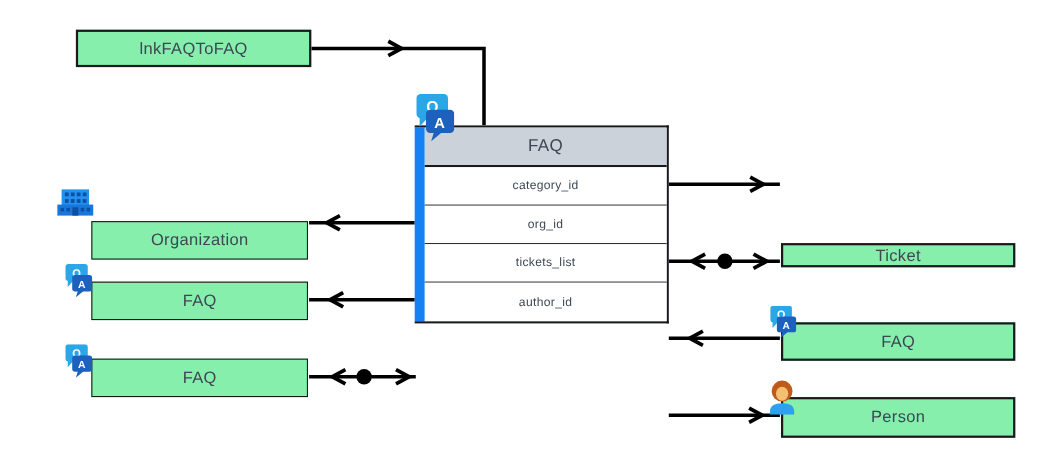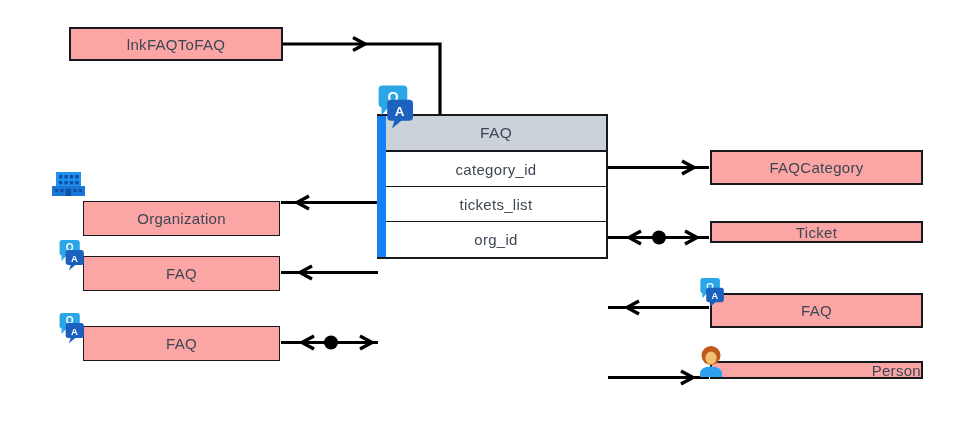--- a/index.html
+++ b/index.html
@@ -6,46 +6,46 @@
   .canvas{
     position:relative;width:958px;height:427px;background:#ffffff;overflow:hidden;
     font-family:"Liberation Sans","DejaVu Sans",sans-serif;color:#3d4753;
   }
   svg.connectors{position:absolute;left:0;top:0;z-index:1;}
   .conn{stroke:#000;stroke-width:3.2;fill:none;}
   .chev{stroke:#000;stroke-width:3.4;fill:none;stroke-linejoin:miter;}
   .dot{fill:#000;}
 
   .ebox{
-    position:absolute;box-sizing:border-box;background:#fca5a5;border:2px solid #17191c;
+    position:absolute;box-sizing:border-box;background:#86efac;border:2px solid #17191c;
     display:flex;align-items:center;justify-content:center;z-index:2;
     font-size:15px;letter-spacing:.3px;
   }
   .link-box{left:69px;top:27px;width:214px;height:34px;}
   .box-org {left:83px;top:201px;width:197px;height:35px;border-width:1.5px;}
   .box-faq1{left:83px;top:256px;width:197px;height:35px;border-width:1.5px;}
   .box-faq2{left:83px;top:326px;width:197px;height:35px;border-width:1.5px;}
   .box-faqcat{left:710px;top:150px;width:213px;height:35px;}
   .box-ticket{left:710px;top:221px;width:213px;height:22px;text-align:center;}
   .box-faqr{left:710px;top:293px;width:213px;height:35px;}
-  .box-person{left:710px;top:361px;width:213px;height:18px;justify-content:flex-end;}
+  .box-person{left:710px;top:361px;width:213px;height:37px;}
 
   .etable{
     position:absolute;left:377px;top:114px;width:231px;box-sizing:border-box;
     border:2px solid #17191c;border-left:none;background:#fff;z-index:2;
   }
   .accent-bar{position:absolute;left:0;top:0;bottom:0;width:9px;background:#1681f2;z-index:3;}
   .thead{
     box-sizing:border-box;height:36px;margin-left:9px;background:#ccd2d9;
     border-bottom:2px solid #17191c;display:flex;align-items:center;justify-content:center;
     font-size:15.5px;letter-spacing:.4px;
   }
   .trow{
     box-sizing:border-box;height:35px;margin-left:9px;border-bottom:1.5px solid #17191c;
-    display:flex;align-items:center;justify-content:center;font-size:15px;letter-spacing:.3px;
+    display:flex;align-items:center;justify-content:center;font-size:11px;letter-spacing:.3px;
     background:#fff;
   }
   .trow:last-child{border-bottom:none;}
   .icon{position:absolute;z-index:4;}
 </style>
 </head>
 <body>
 
 <div class="canvas">
 
@@ -86,40 +86,40 @@
 
   <div class="etable">
     <div class="accent-bar"></div>
     <div class="thead">
       <span>FAQ</span>
     </div>
     <div class="trow">
       <span>category_id</span>
     </div>
     <div class="trow">
+      <span>org_id</span>
+    </div>
+    <div class="trow">
       <span>tickets_list</span>
     </div>
     <div class="trow">
-      <span>org_id</span>
+      <span>author_id</span>
     </div>
   </div>
 
   <div class="ebox box-org">
     <span>Organization</span>
   </div>
   <div class="ebox box-faq1">
     <span>FAQ</span>
   </div>
   <div class="ebox box-faq2">
     <span>FAQ</span>
   </div>
 
-  <div class="ebox box-faqcat">
-    <span>FAQCategory</span>
-  </div>
   <div class="ebox box-ticket">
     <span>Ticket</span>
   </div>
   <div class="ebox box-faqr">
     <span>FAQ</span>
   </div>
   <div class="ebox box-person">
     <span>Person</span>
   </div>
 

